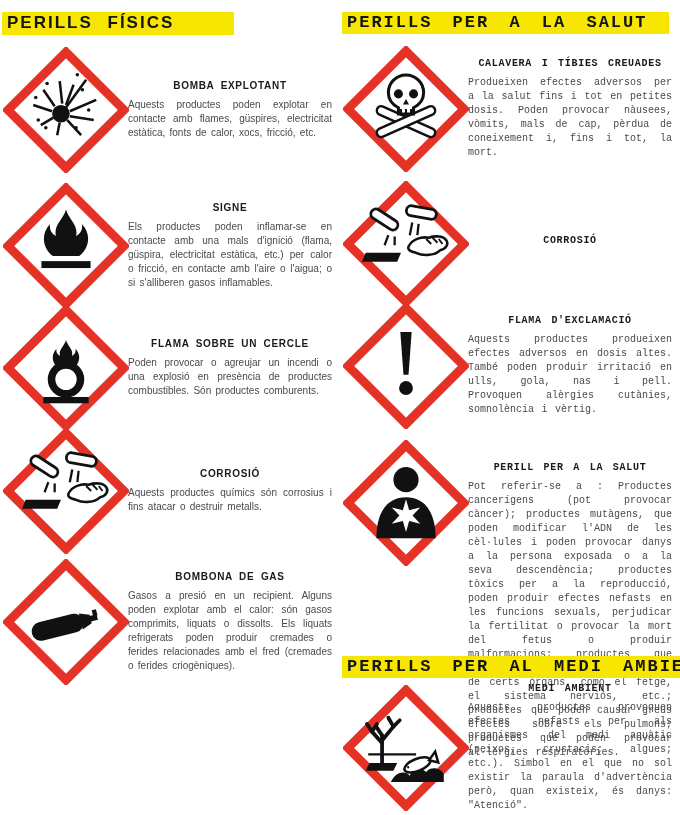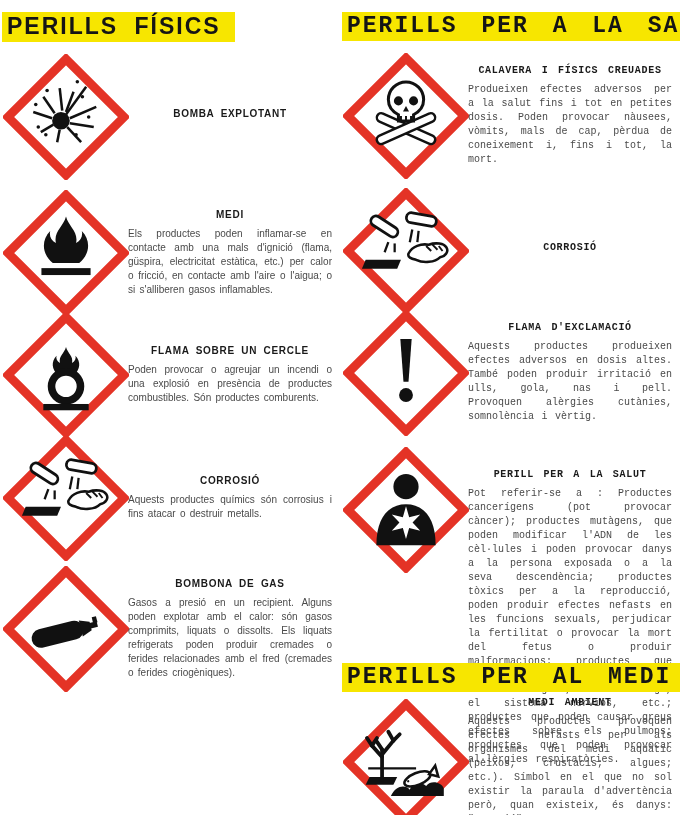--- a/index.html
+++ b/index.html
@@ -12,24 +12,24 @@
   }
   .col{position:absolute;top:0;}
   .col-left{left:0;width:340px;}
   .col-right{left:340px;width:340px;font-family:Liberation Mono, monospace;}
   .heading{
     display:inline-block;
     margin:12px 0 0 2px;
     background:#f7e600;
     color:#151515;
     font-weight:bold;
-    font-size:23px;
+    font-size:17px;
     letter-spacing:2px;
     word-spacing:8px;
-    padding:1px 14px 2px 5px;
+    padding:1px 22px 2px 5px;
     white-space:nowrap;
     box-sizing:border-box;
   }
   .bar-fisics{min-width:232px;}
   .bar-salut{min-width:230px;}
   .bar-medi{min-width:320px;margin-top:8px;}
   .hz-row{display:flex;align-items:center;}
   .picto-wrap{width:132px;flex:none;display:flex;justify-content:center;}
   .picto{width:126px;height:126px;display:block;}
   .text-block{flex:1;padding-right:8px;margin-left:-4px;}
@@ -81,34 +81,35 @@
             <circle cx="68" cy="50" r="1.4"></circle>
               <circle cx="63" cy="34" r="1.4"></circle>
               <circle cx="35" cy="29" r="1.4"></circle>
             <circle cx="26" cy="40" r="1.4"></circle>
               <circle cx="59" cy="22" r="1.4"></circle>
           </g>
         </svg>
       </div>
       <div class="text-block">
         <div class="hz-title">BOMBA EXPLOTANT</div>
+        <div class="hz-desc">Aquests productes poden explotar en contacte amb flames, güspires, electricitat estàtica, fonts de calor, xocs, fricció, etc.</div>
       </div>
     </div>
 
     
     <div class="hz-row h122">
       <div class="picto-wrap">
         <svg class="picto" viewBox="0 0 100 100">
           <polygon points="50,4 96,50 50,96 4,50" fill="#ffffff" stroke="#e43326" stroke-width="7"></polygon>
           <path d="M50 21 C48 29 40 33 42 42 C38 40 36.5 36 37.5 32.5 C30 40 31 51 39.5 58 L60.5 58 C69 51 70 40 62.5 32.5 C63.5 36 62 40 58 42 C60 33 52 29 50 21 Z" fill="#111111"></path>
           <rect x="30.5" y="62" width="39" height="5.5" fill="#111111"></rect>
         </svg>
       </div>
       <div class="text-block">
-        <div class="hz-title">MEDI</div>
+        <div class="hz-title">SIGNE</div>
         <div class="hz-desc">Els productes poden inflamar-se en contacte amb una mals d'ignició (flama, güspira, electricitat estàtica, etc.) per calor o fricció, en contacte amb l'aire o l'aigua; o si s'alliberen gasos inflamables.</div>
       </div>
     </div>
 
     
     <div class="hz-row h122">
       <div class="picto-wrap">
         <svg class="picto" viewBox="0 0 100 100">
           <polygon points="50,4 96,50 50,96 4,50" fill="#ffffff" stroke="#e43326" stroke-width="7"></polygon>
           <g transform="translate(20,15.2) scale(0.6)">
@@ -199,21 +200,21 @@
           <circle cx="56" cy="38" r="3.6" fill="#111111"></circle>
           <polygon points="50,42 47.6,46.5 52.4,46.5" fill="#111111"></polygon>
           <g stroke="#111111" stroke-width="1.6">
               <path d="M46 50 L46 54"></path>
               <path d="M50 50 L50 54.5"></path>
               <path d="M54 50 L54 54"></path>
             </g>
         </svg>
       </div>
       <div class="text-block">
-        <div class="hz-title">CALAVERA I FÍSICS CREUADES</div>
+        <div class="hz-title">CALAVERA I TÍBIES CREUADES</div>
         <div class="hz-desc">Produeixen efectes adversos per a la salut fins i tot en petites dosis. Poden provocar nàusees, vòmits, mals de cap, pèrdua de coneixement i, fins i tot, la mort.</div>
       </div>
     </div>
 
     
     <div class="hz-row h120">
       <div class="picto-wrap">
         <svg class="picto" viewBox="0 0 100 100">
           <polygon points="50,4 96,50 50,96 4,50" fill="#ffffff" stroke="#e43326" stroke-width="7"></polygon>
           <polygon points="18,57 46,57 43,64 15,64" fill="#111111"></polygon>

